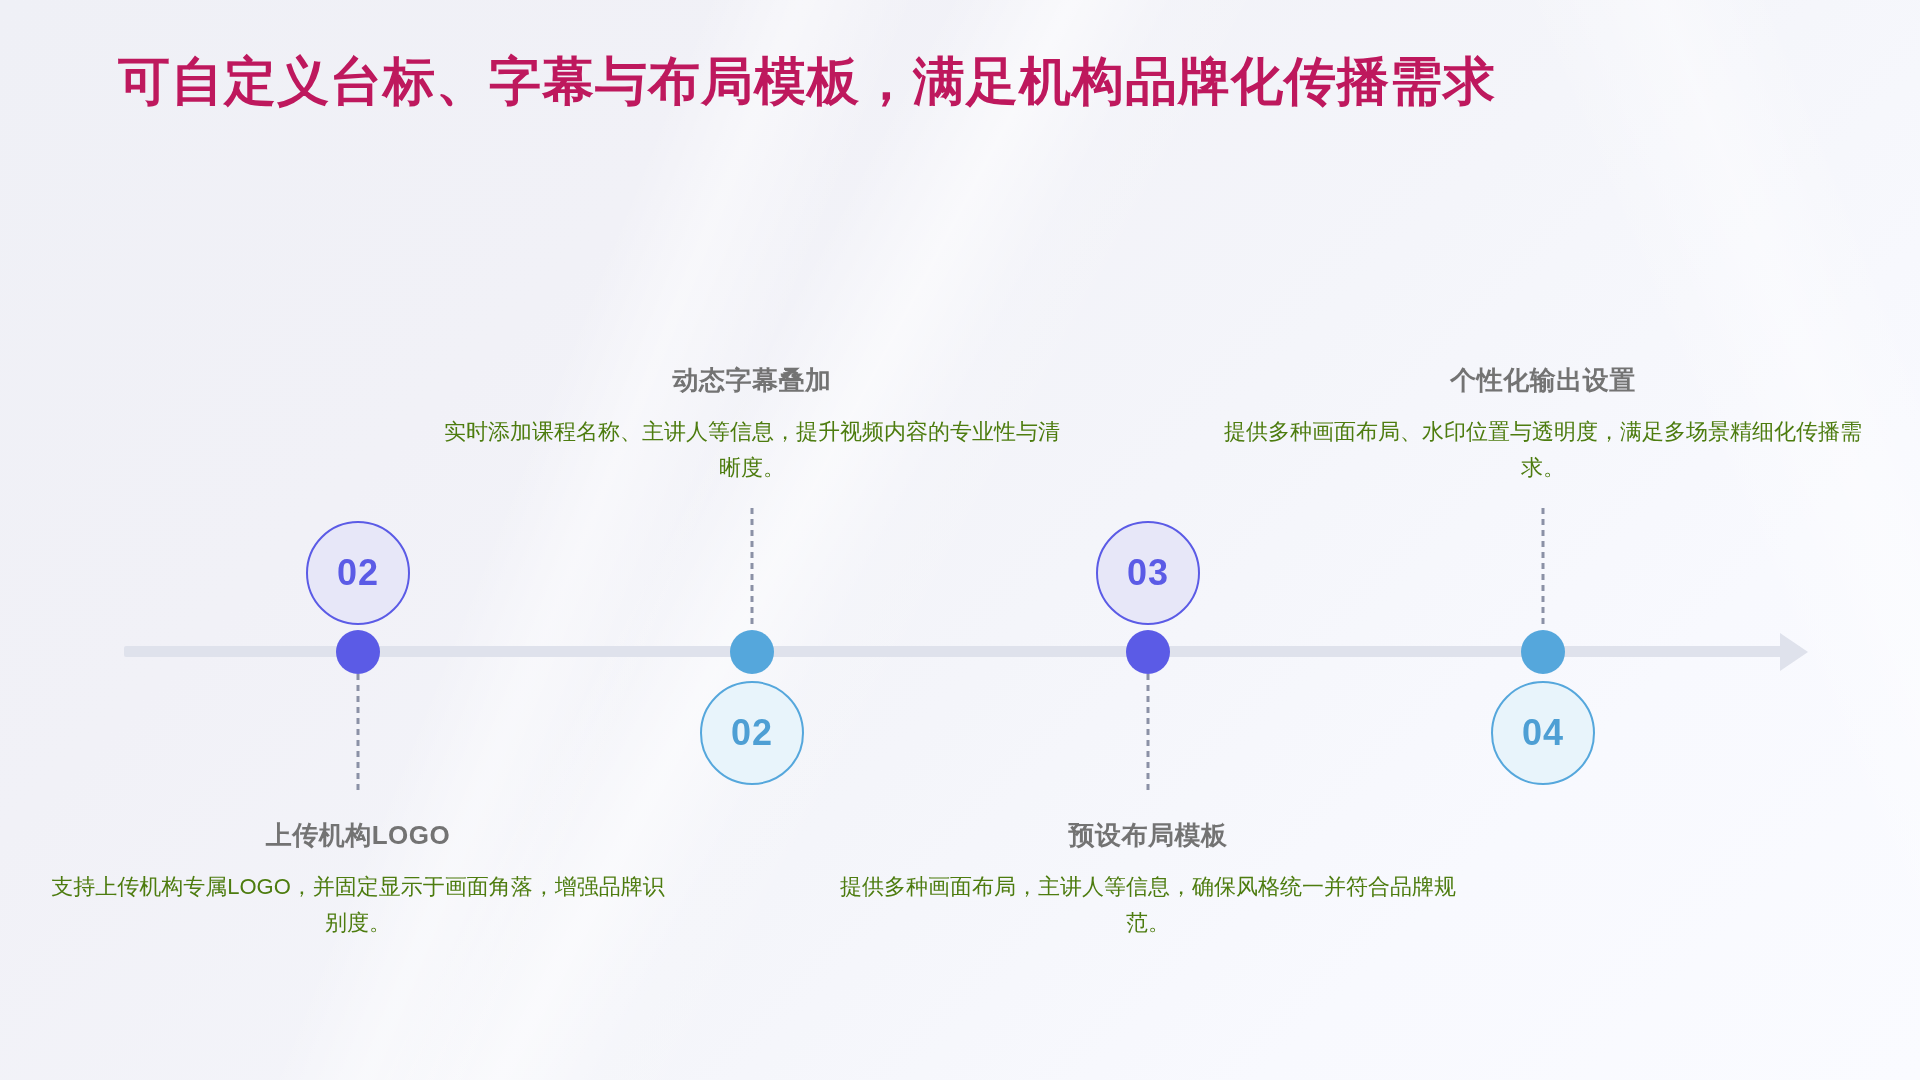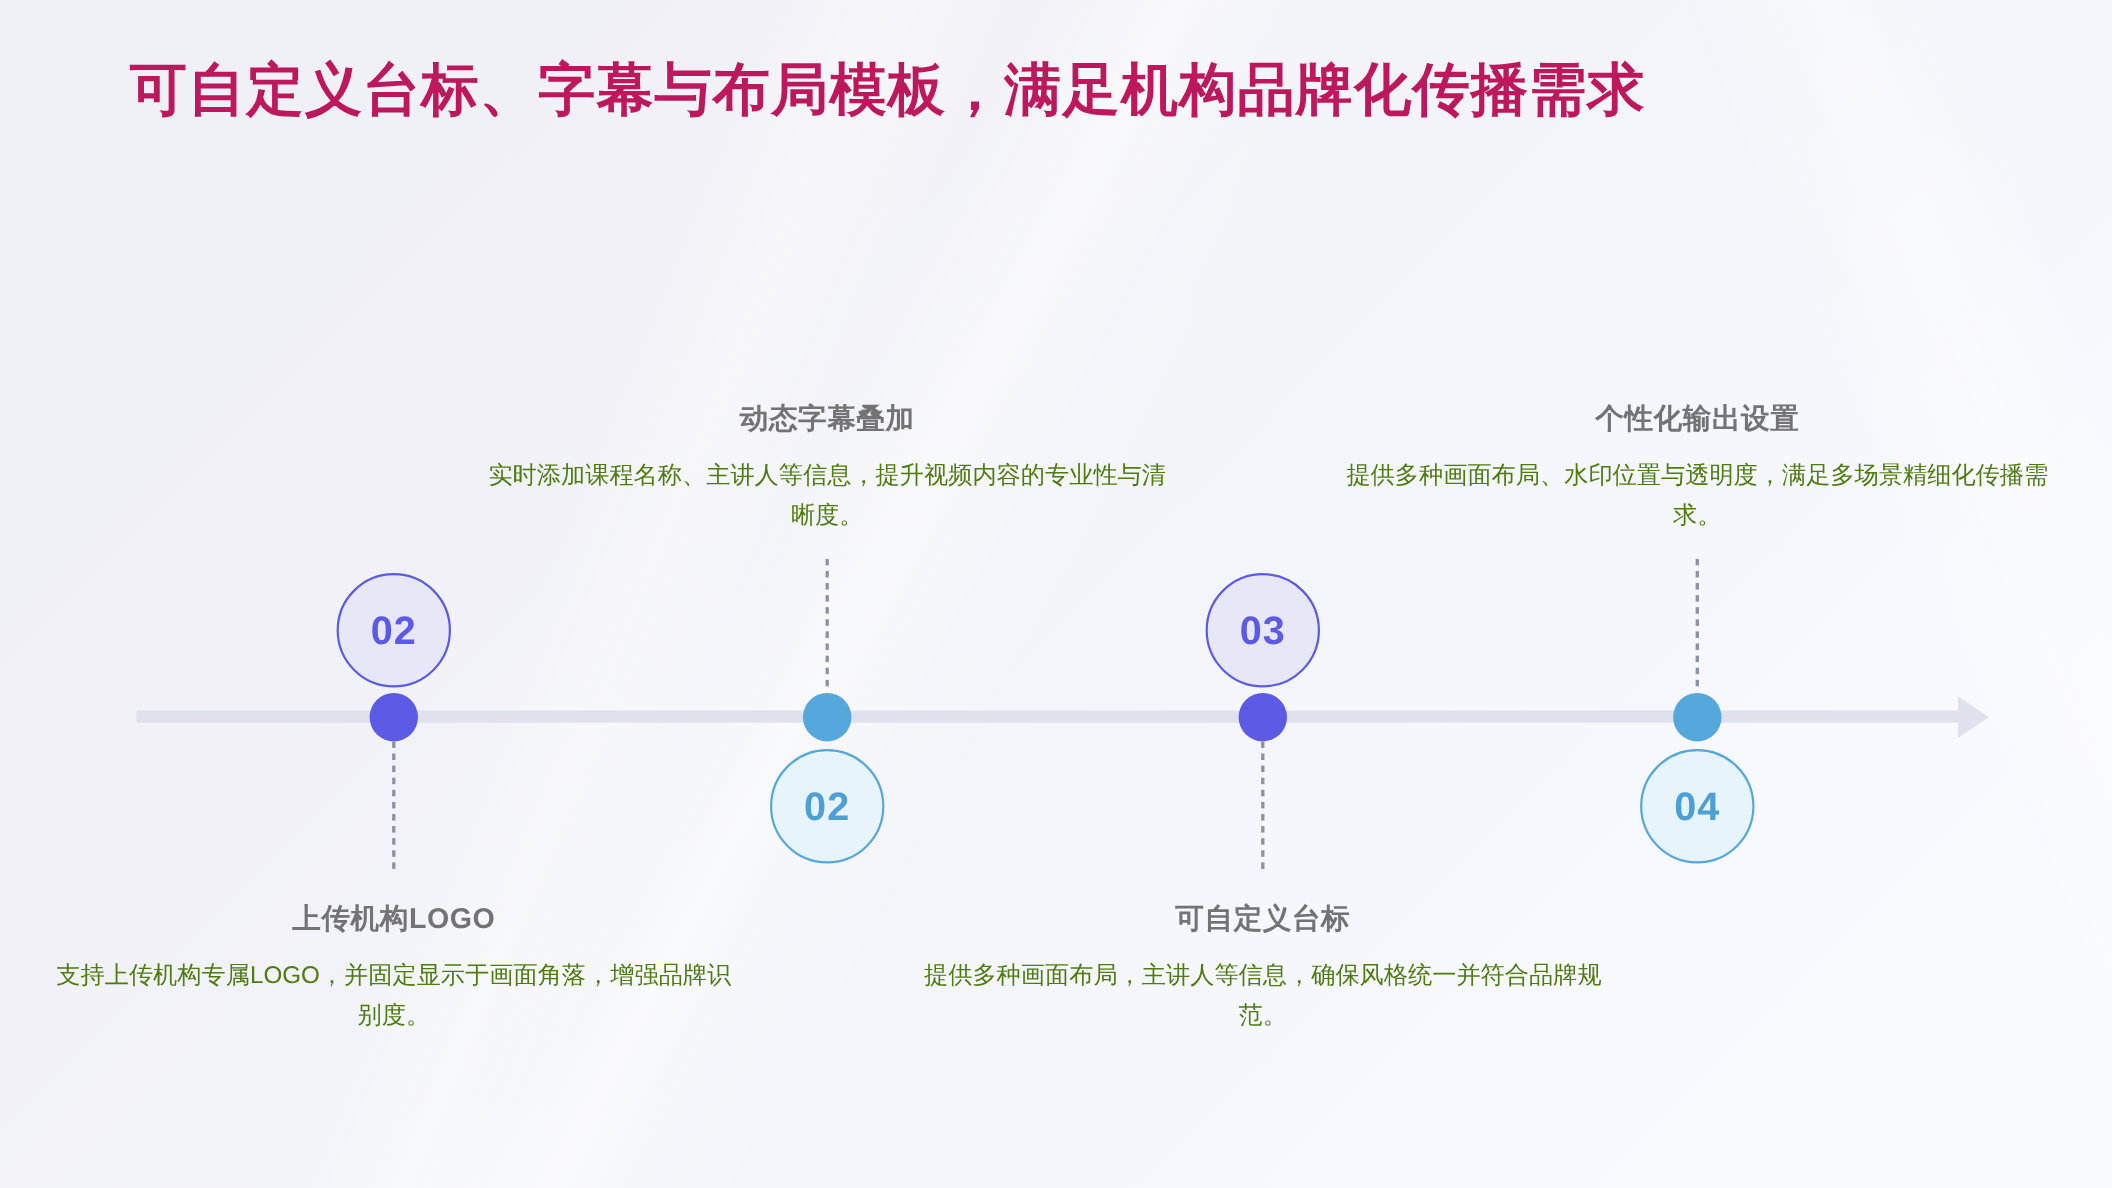--- a/index.html
+++ b/index.html
@@ -106,21 +106,21 @@
     </div>
   </div>
 
   <div class="node v-purple">
     <div class="num-circle" style="left:1148px; top:573px;">
       <span>03</span>
     </div>
     <div class="dot" style="left:1148px; top:652px;"></div>
     <div class="connector" style="left:1148px; top:674px; height:118px;"></div>
     <div class="txt-block" style="left:1148px; top:818px; width:620px;">
-      <div class="txt-title">可自定义台标</div>
+      <div class="txt-title">预设布局模板</div>
       <div class="txt-desc">提供多种画面布局，主讲人等信息，确保风格统一并符合品牌规范。</div>
     </div>
   </div>
 
   <div class="node v-blue">
     <div class="txt-block" style="left:1543px; top:363px; width:640px;">
       <div class="txt-title">个性化输出设置</div>
       <div class="txt-desc">提供多种画面布局、水印位置与透明度，满足多场景精细化传播需求。</div>
     </div>
     <div class="connector" style="left:1543px; top:508px; height:120px;"></div>

